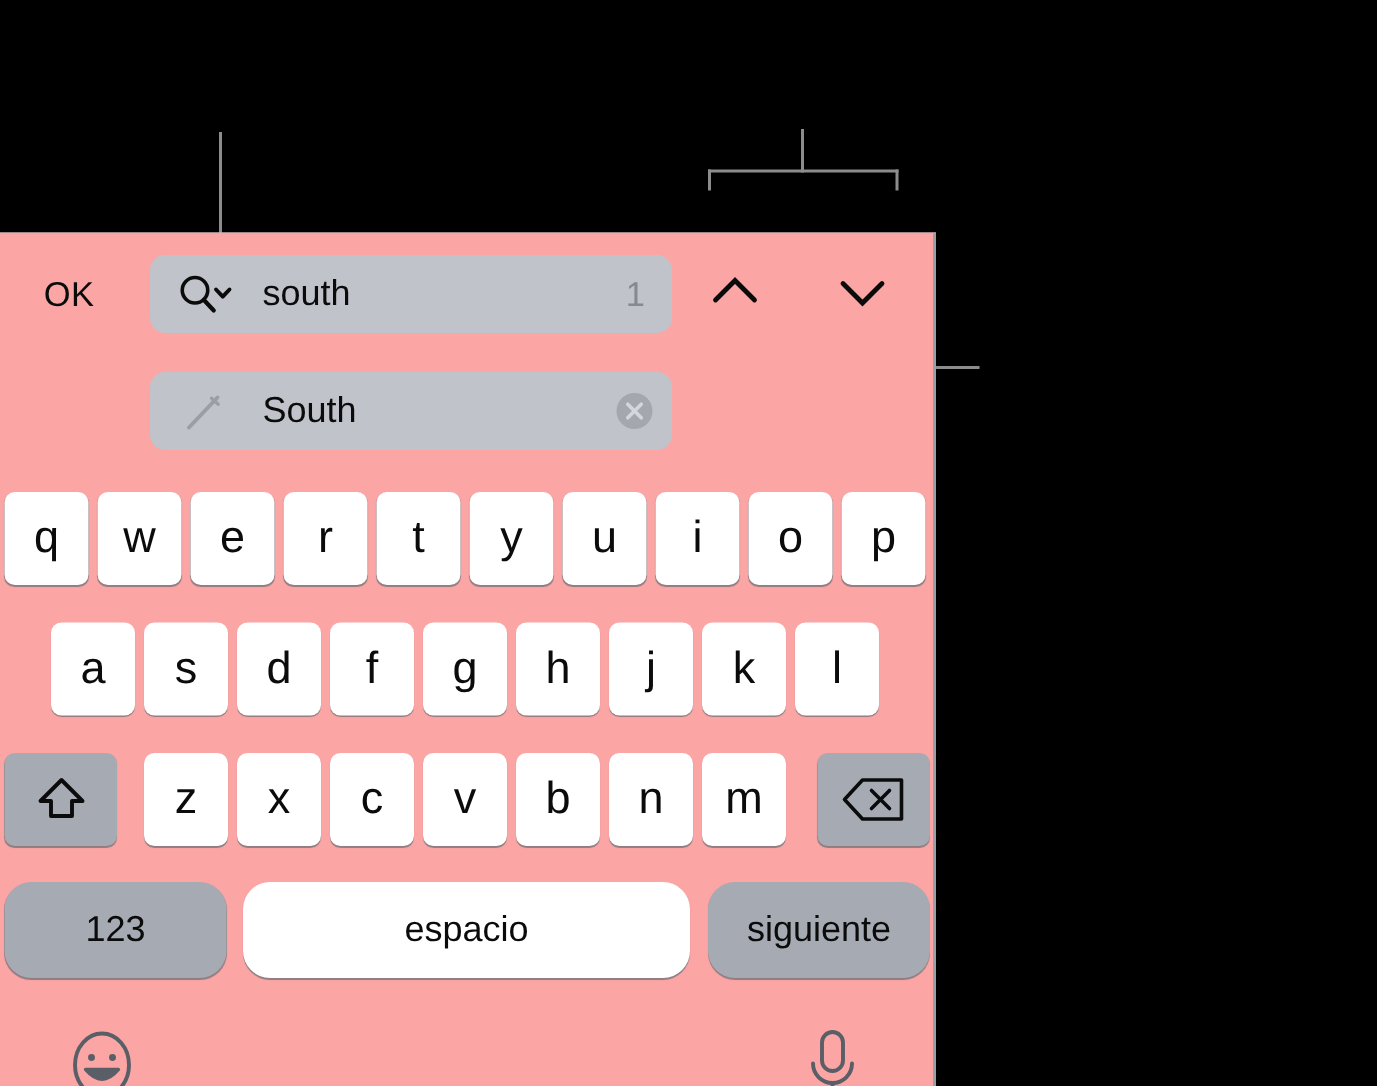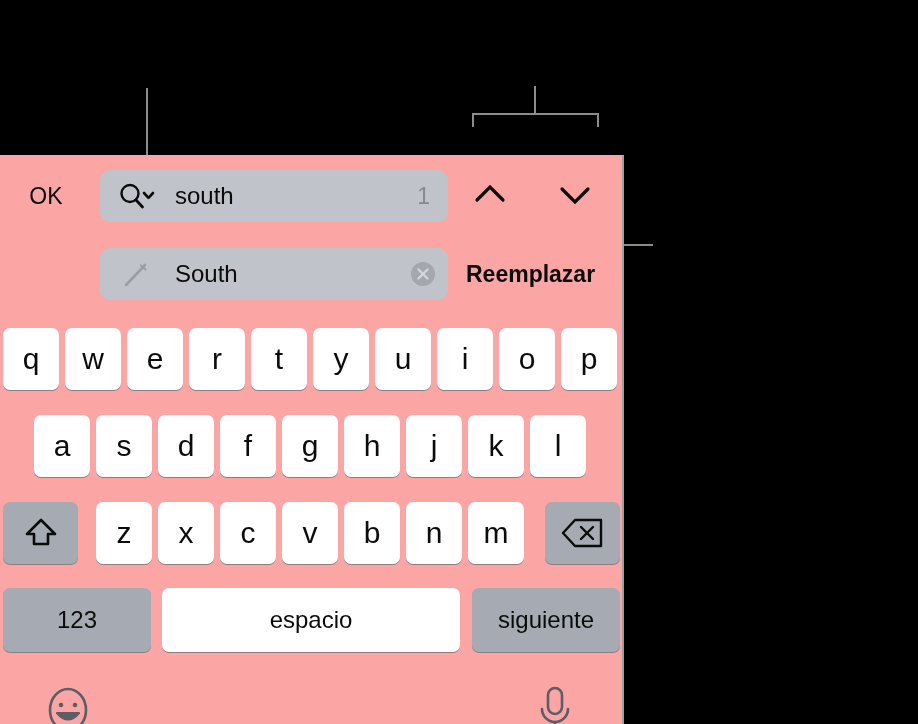--- a/index.html
+++ b/index.html
@@ -180,21 +180,21 @@
     color: #0b0b0b;
     cursor: pointer;
     box-sizing: border-box;
   }
   .key.dark {
     background: #a6abb3;
   }
   .key.wide-label {
     font-size: 24px;
   }
-  #kb-row-4 .key { height: 64px; }
+  #kb-row-4 .key { height: 64px; border-radius: 18px; }
 
   
   #kb-bottom {
     position: absolute;
     left: 0; top: 348px;
     width: 622px; height: 80px;
   }
   #emoji-button {
     position: absolute;
     left: 44px; top: 16px;
@@ -265,23 +265,20 @@
       <span id="replace-value">South</span>
       <span id="clear-button">
         <svg width="26" height="26" viewBox="0 0 26 26">
           <circle cx="13" cy="13" r="12" fill="#a4a8ae"></circle>
           <line x1="8.5" y1="8.5" x2="17.5" y2="17.5" stroke="#d3d6da" stroke-width="2.4" stroke-linecap="round"></line>
           <line x1="17.5" y1="8.5" x2="8.5" y2="17.5" stroke="#d3d6da" stroke-width="2.4" stroke-linecap="round"></line>
         </svg>
       </span>
     </div>
 
-    <div id="replace-label">
-      <span>Reemplazar</span>
-    </div>
   </div>
 
   <div id="keyboard">
 
     <div class="kb-row" id="kb-row-1">
       <div class="key" style="left:3px;width:56px">
           <span>q</span>
         </div>
       <div class="key" style="left:65px;width:56px">
           <span>w</span>

